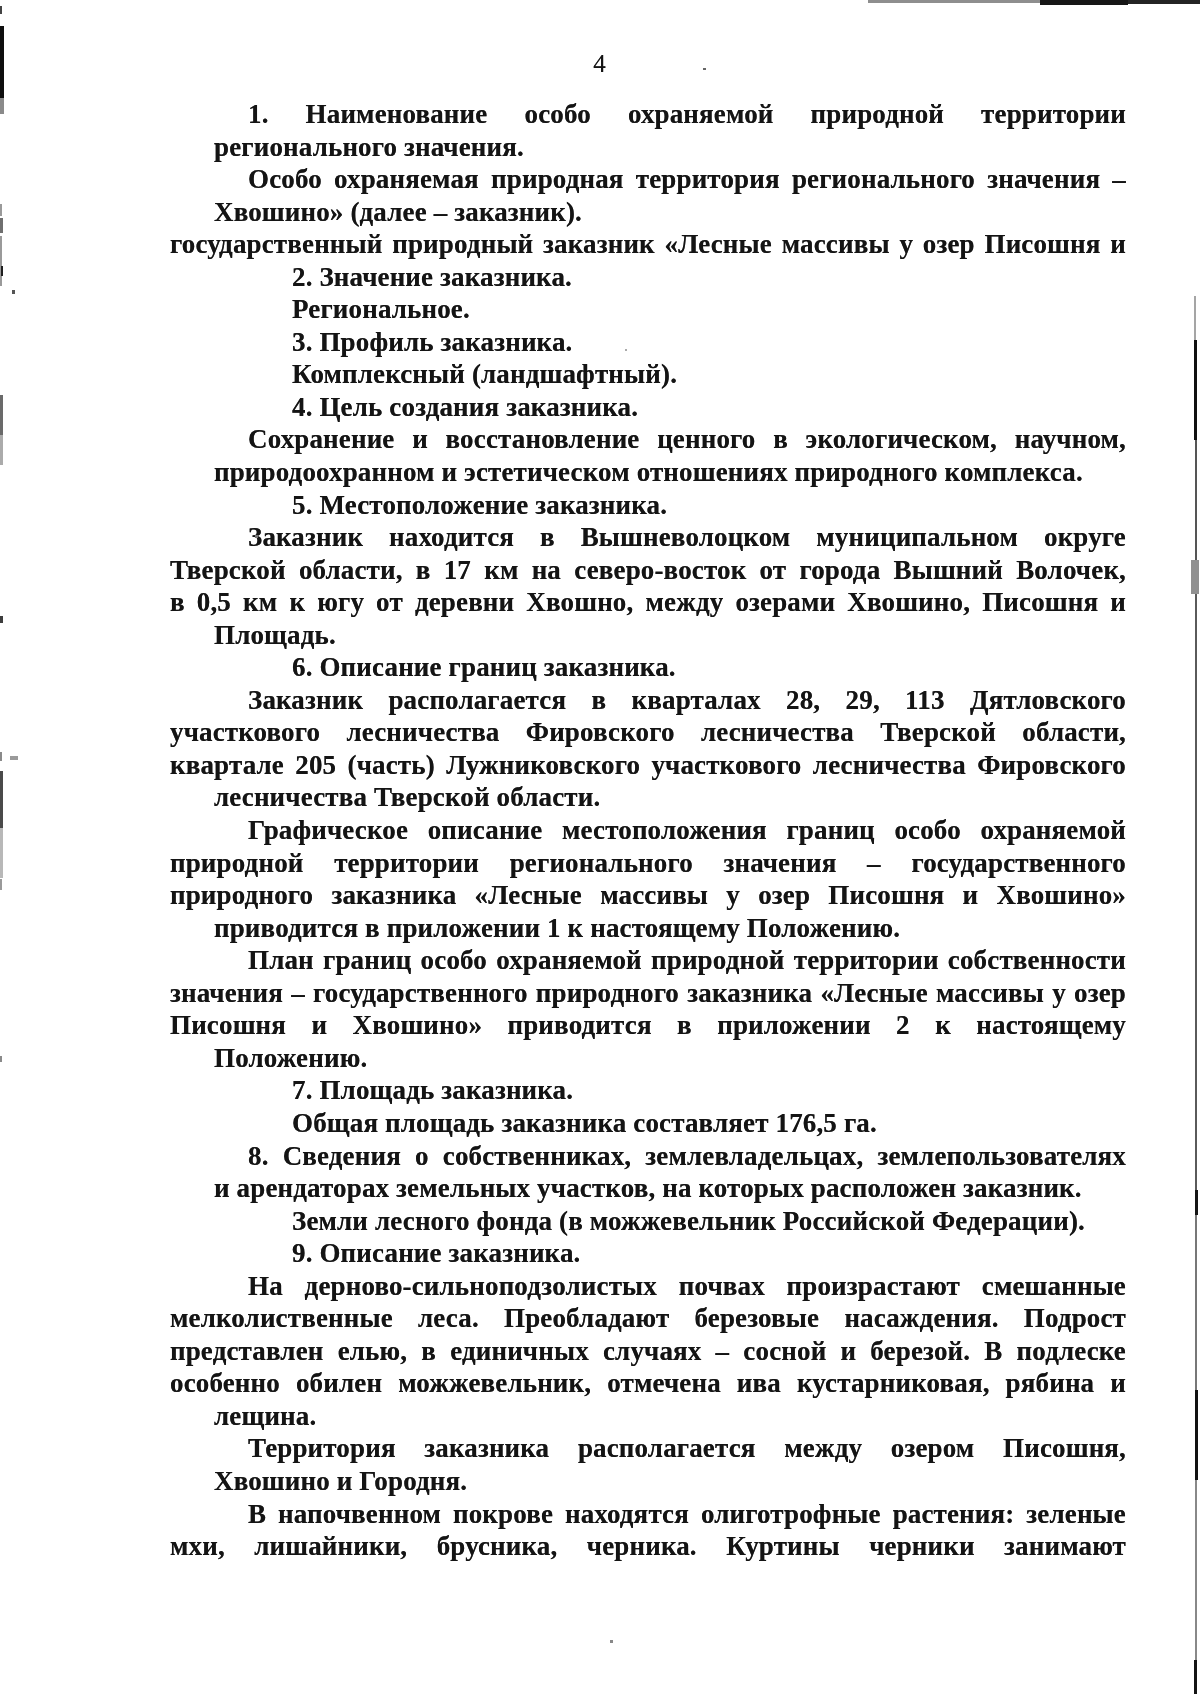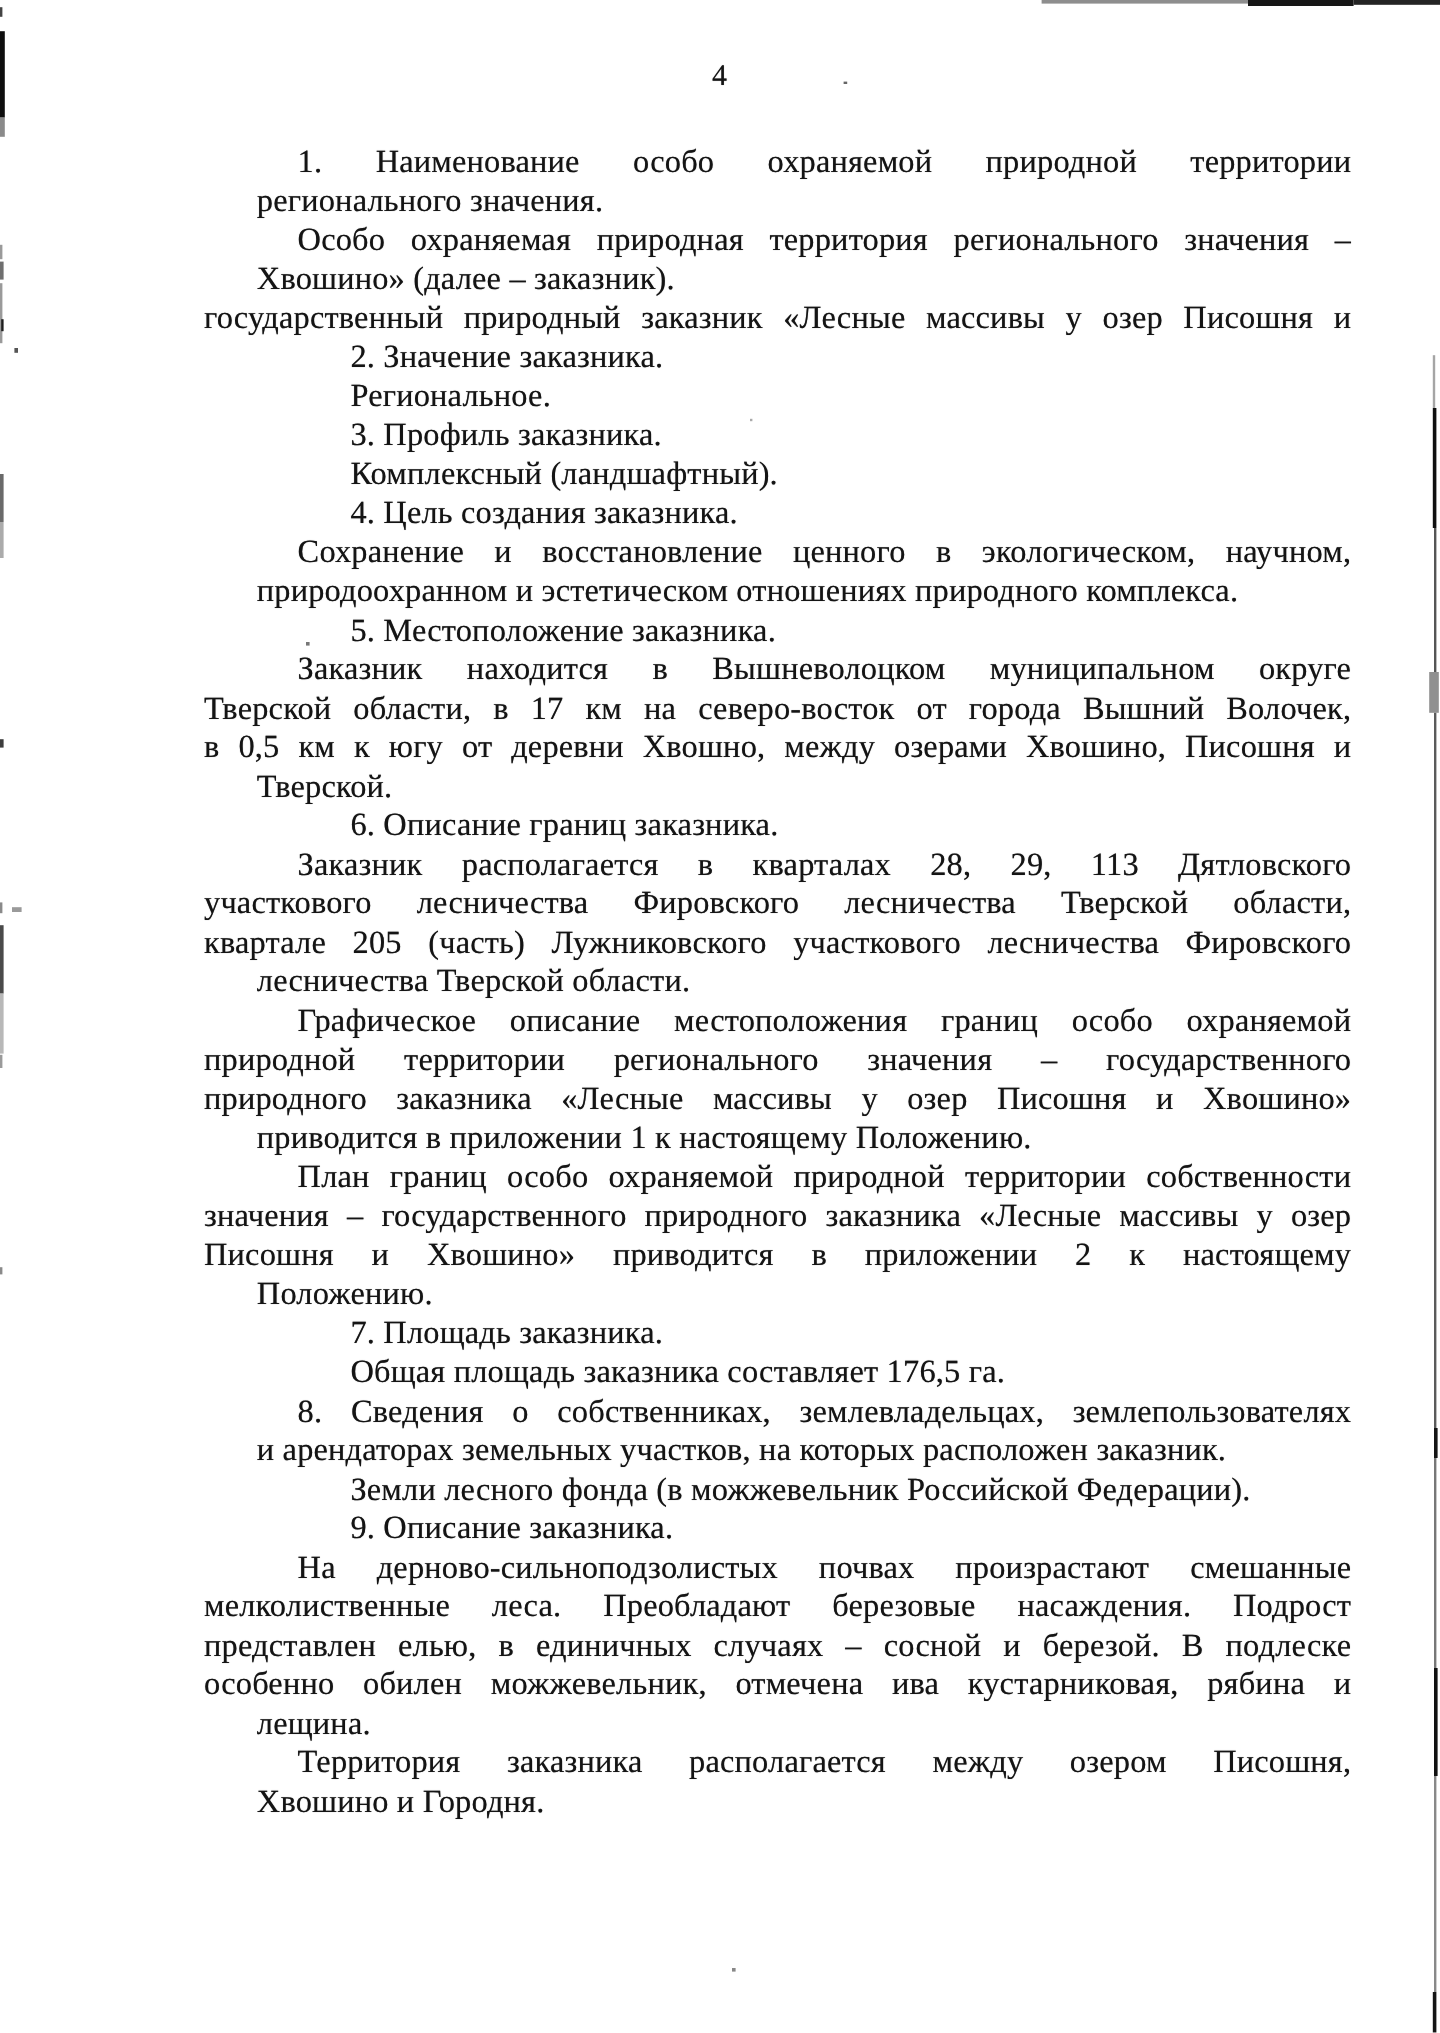--- a/index.html
+++ b/index.html
@@ -19,22 +19,23 @@
     left: 0;
     width: 1200px;
     text-align: center;
     font-size: 25px;
     letter-spacing: 1px;
     text-shadow: 0 0 0.6px rgba(10,10,10,0.6);
   }
   .doc-body {
     position: absolute;
     left: 170px;
-    top: 118px;
+    top: 98px;
     width: 956px;
+    font-weight: bold;
   }
   .line {
     height: 32.55px;
     line-height: 32.55px;
     font-size: 27px;
     letter-spacing: 0.15px;
     text-align: justify;
     text-align-last: justify;
     overflow: hidden;
     text-shadow: 0 0 0.6px rgba(10,10,10,0.65);
@@ -79,21 +80,21 @@
         <div class="line first">Сохранение и восстановление ценного в экологическом, научном,</div>
         <div class="line last">природоохранном и эстетическом отношениях природного комплекса.</div>
       </div>
       <div>
         <div class="line first last">5. Местоположение заказника.</div>
       </div>
       <div>
         <div class="line first">Заказник находится в Вышневолоцком муниципальном округе</div>
         <div class="line">Тверской области, в 17 км на северо-восток от города Вышний Волочек,</div>
         <div class="line">в 0,5 км к югу от деревни Хвошно, между озерами Хвошино, Писошня и</div>
-        <div class="line last">Тверской.</div>
+        <div class="line last">Площадь.</div>
       </div>
       <div>
         <div class="line first last">6. Описание границ заказника.</div>
       </div>
       <div>
         <div class="line first">Заказник располагается в кварталах 28, 29, 113 Дятловского</div>
         <div class="line">участкового лесничества Фировского лесничества Тверской области,</div>
         <div class="line">квартале 205 (часть) Лужниковского участкового лесничества Фировского</div>
         <div class="line last">лесничества Тверской области.</div>
       </div>
@@ -129,20 +130,24 @@
         <div class="line first">На дерново-сильноподзолистых почвах произрастают смешанные</div>
         <div class="line">мелколиственные леса. Преобладают березовые насаждения. Подрост</div>
         <div class="line">представлен елью, в единичных случаях – сосной и березой. В подлеске</div>
         <div class="line">особенно обилен можжевельник, отмечена ива кустарниковая, рябина и</div>
         <div class="line last">лещина.</div>
       </div>
       <div>
         <div class="line first">Территория заказника располагается между озером Писошня,</div>
         <div class="line last">Хвошино и Городня.</div>
       </div>
+      <div>
+        <div class="line first">В напочвенном покрове находятся олиготрофные растения: зеленые</div>
+        <div class="line">мхи, лишайники, брусника, черника. Куртины черники занимают</div>
+      </div>
     </div>
 
   <i class="art" style="left:868px;top:0;width:172px;height:3px;background:#8e8e8e;"></i>
   <i class="art" style="left:1040px;top:0;width:88px;height:5px;background:#161616;"></i>
   <i class="art" style="left:1128px;top:0;width:72px;height:4px;background:#242424;"></i>
 
   <i class="art" style="left:0;top:6px;width:2px;height:8px;background:#444;"></i>
   <i class="art" style="left:0;top:26px;width:4px;height:72px;background:#0e0e0e;"></i>
   <i class="art" style="left:0;top:98px;width:4px;height:16px;background:#8a8a8a;"></i>
   <i class="art" style="left:0;top:204px;width:2px;height:12px;background:#9a9a9a;"></i>

